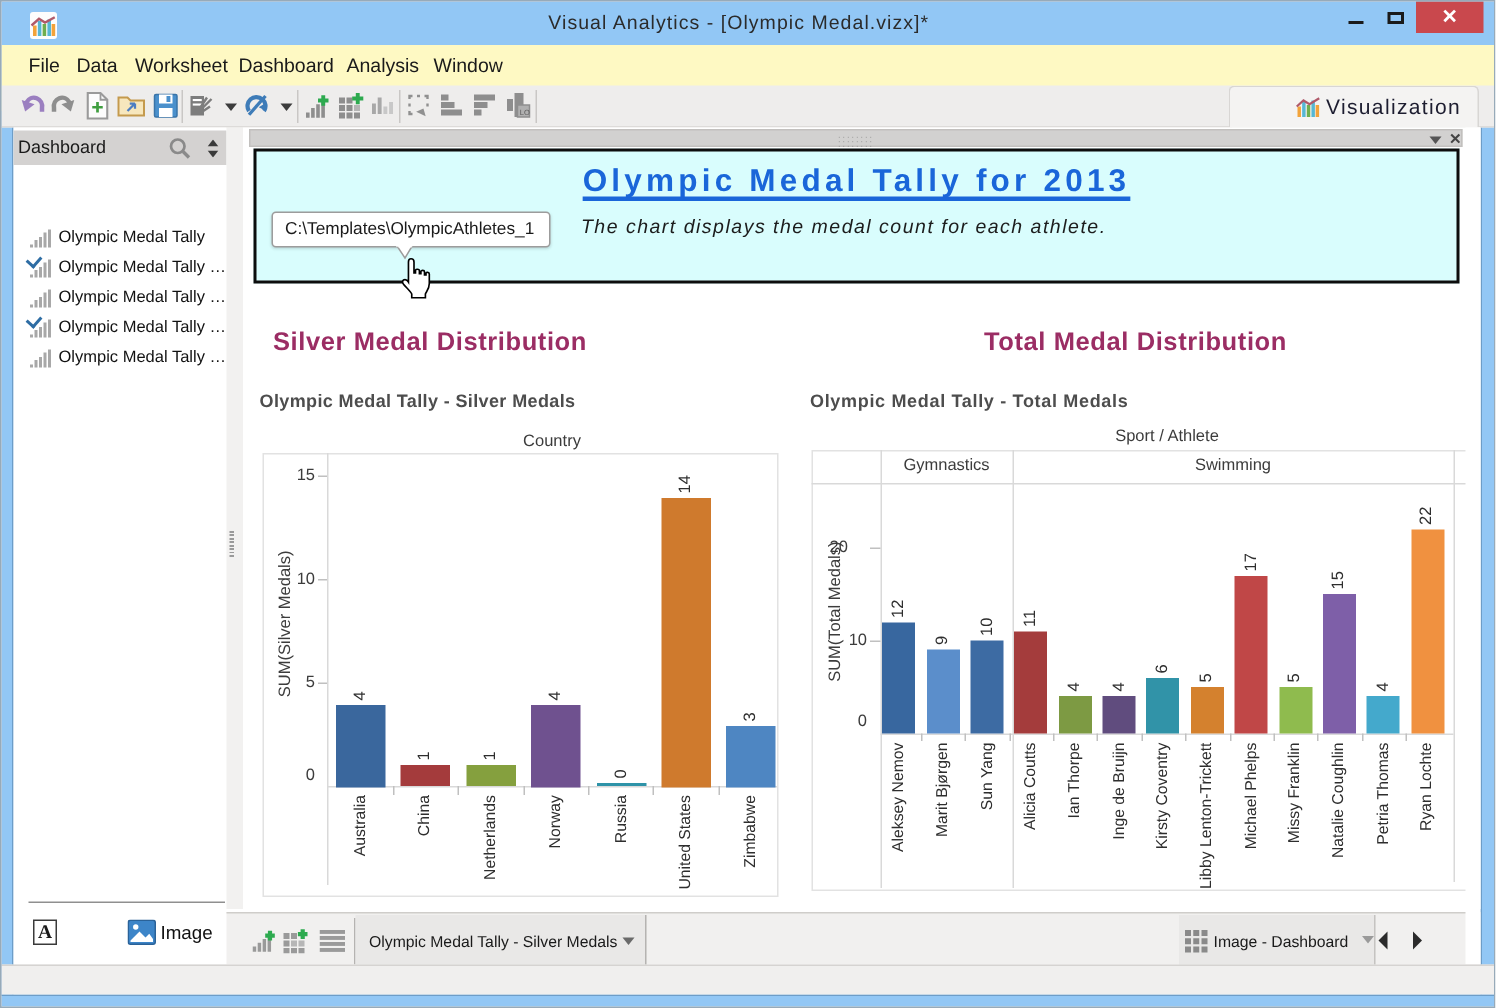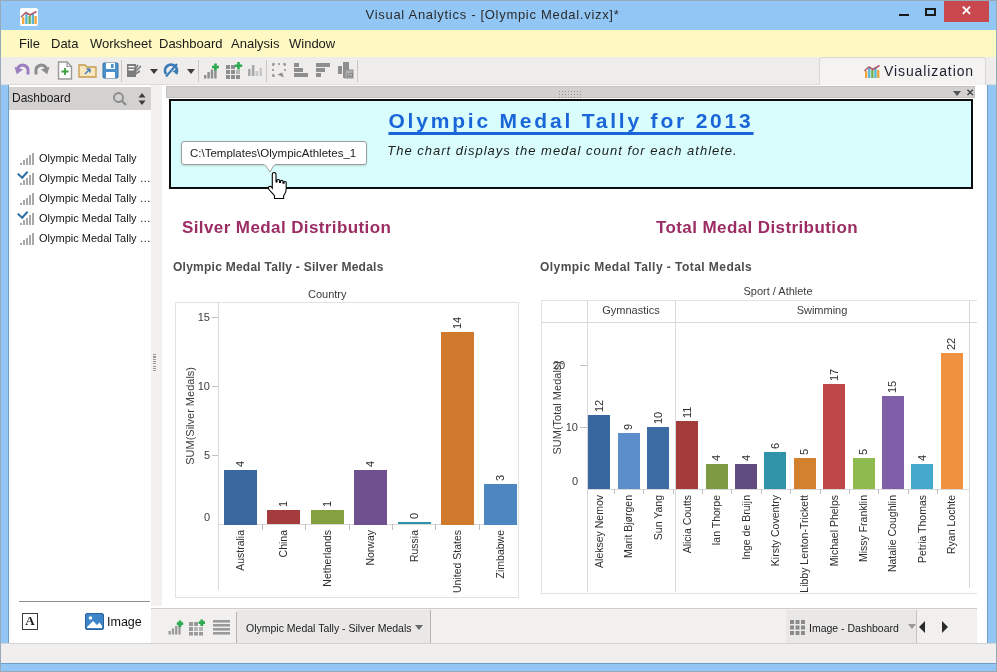--- a/index.html
+++ b/index.html
@@ -224,21 +224,21 @@
       <path d="M1.5 0 L10.5 0" stroke="#fff" stroke-width="2"></path>
     </svg>
 <svg class="abs" style="left:265px;top:170px" width="24" height="30" viewBox="0 0 24 30">
 <path d="M9 2.5 C10.4 2.5 11 3.4 11 4.6 L11 12 L12 12 L12 10.2 C12 9.2 14.6 9.2 14.6 10.4 L14.6 12.5 L15.6 12.5 L15.6 11 C15.6 10 18 10 18 11.2 L18 13.2 L19 13.2 L19 12.2 C19 11.2 21.2 11.3 21.2 12.6 L21.2 19 C21.2 23 19 24.5 18.6 26 L18.6 28.5 L9.5 28.5 L9.5 26 C8.8 24.3 5.4 21.3 4 19.5 C2.8 17.9 3.4 16.4 5 16.4 C6.2 16.4 6.7 17 7.3 18 L7.3 4.6 C7.3 3.3 7.8 2.5 9 2.5 Z" fill="#fff" stroke="#000" stroke-width="1.1"></path>
 </svg>
 <div class="abs" style="left:182px;top:218px;width:220px;font-size:17px;letter-spacing:0.4px;font-weight:bold;color:#9b2d64;">Silver Medal Distribution</div>
 <div class="abs" style="left:656px;top:218px;width:215px;font-size:17px;letter-spacing:0.4px;font-weight:bold;color:#9b2d64;">Total Medal Distribution</div>
 <div class="abs" style="left:173px;top:260px;font-size:12px;letter-spacing:0.25px;font-weight:bold;color:#4d4d4d;">Olympic Medal Tally - Silver Medals</div>
 <div class="abs" style="left:540px;top:260px;font-size:12px;letter-spacing:0.45px;font-weight:bold;color:#4d4d4d;">Olympic Medal Tally - Total Medals</div>
 <div class="abs" style="left:175px;top:302px;width:344px;height:296px;border:1px solid #e2e2e2;background:#fff;"></div>
-<div class="abs" style="left:308px;top:288px;width:120px;text-align:left;font-size:11px;color:#3c3c3c;">Country</div>
+<div class="abs" style="left:308px;top:288px;width:120px;text-align:center;font-size:11px;color:#3c3c3c;">Country</div>
 
 <div class="abs" style="left:218px;top:302px;width:1px;height:288px;background:#d9d9d9;"></div>
 <div class="abs" style="left:218px;top:524px;width:300px;height:1px;background:#d9d9d9;"></div>
 <div class="abs" style="left:212px;top:317px;width:6px;height:1px;background:#c0c0c0;"></div>
 <div class="abs" style="left:185px;top:311px;width:25px;text-align:right;font-size:11px;color:#3c3c3c;">15</div>
 <div class="abs" style="left:212px;top:386px;width:6px;height:1px;background:#c0c0c0;"></div>
 <div class="abs" style="left:185px;top:380px;width:25px;text-align:right;font-size:11px;color:#3c3c3c;">10</div>
 <div class="abs" style="left:212px;top:455px;width:6px;height:1px;background:#c0c0c0;"></div>
 <div class="abs" style="left:185px;top:449px;width:25px;text-align:right;font-size:11px;color:#3c3c3c;">5</div>
 <div class="abs" style="left:185px;top:511px;width:25px;text-align:right;font-size:11px;color:#3c3c3c;">0</div>

